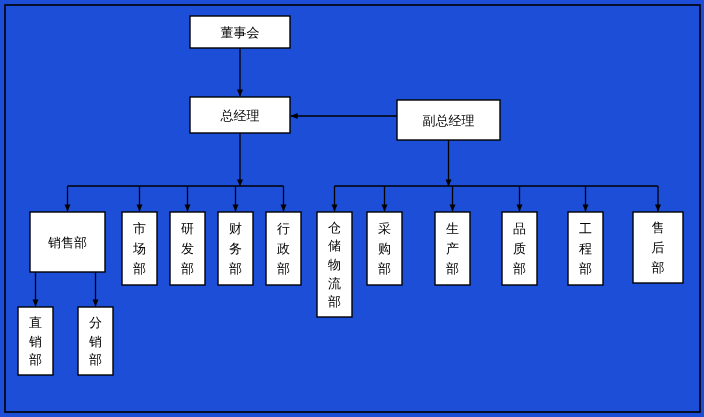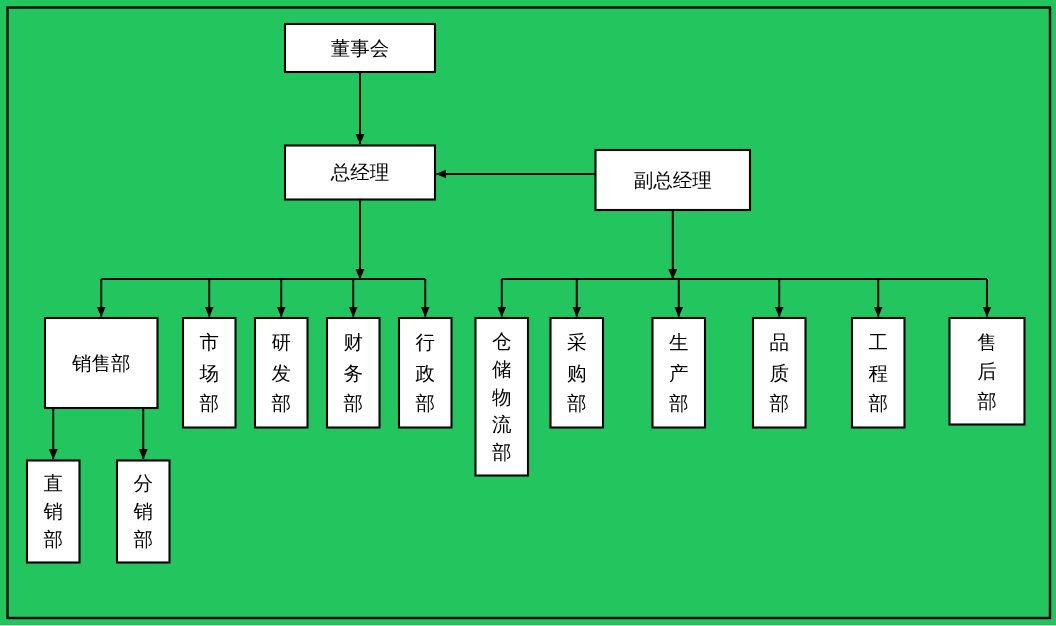--- a/index.html
+++ b/index.html
@@ -10,21 +10,21 @@
   body {
     width: 704px;
     height: 417px;
     font-family: "DejaVu Sans", "Liberation Sans", sans-serif;
     overflow: hidden;
   }
   #chart-root {
     position: relative;
     width: 704px;
     height: 417px;
-    background: #22c55e;
+    background: #1d4ed8;
   }
   #org-svg {
     position: absolute;
     left: 0;
     top: 0;
     width: 704px;
     height: 417px;
     display: block;
   }
   .frame {

